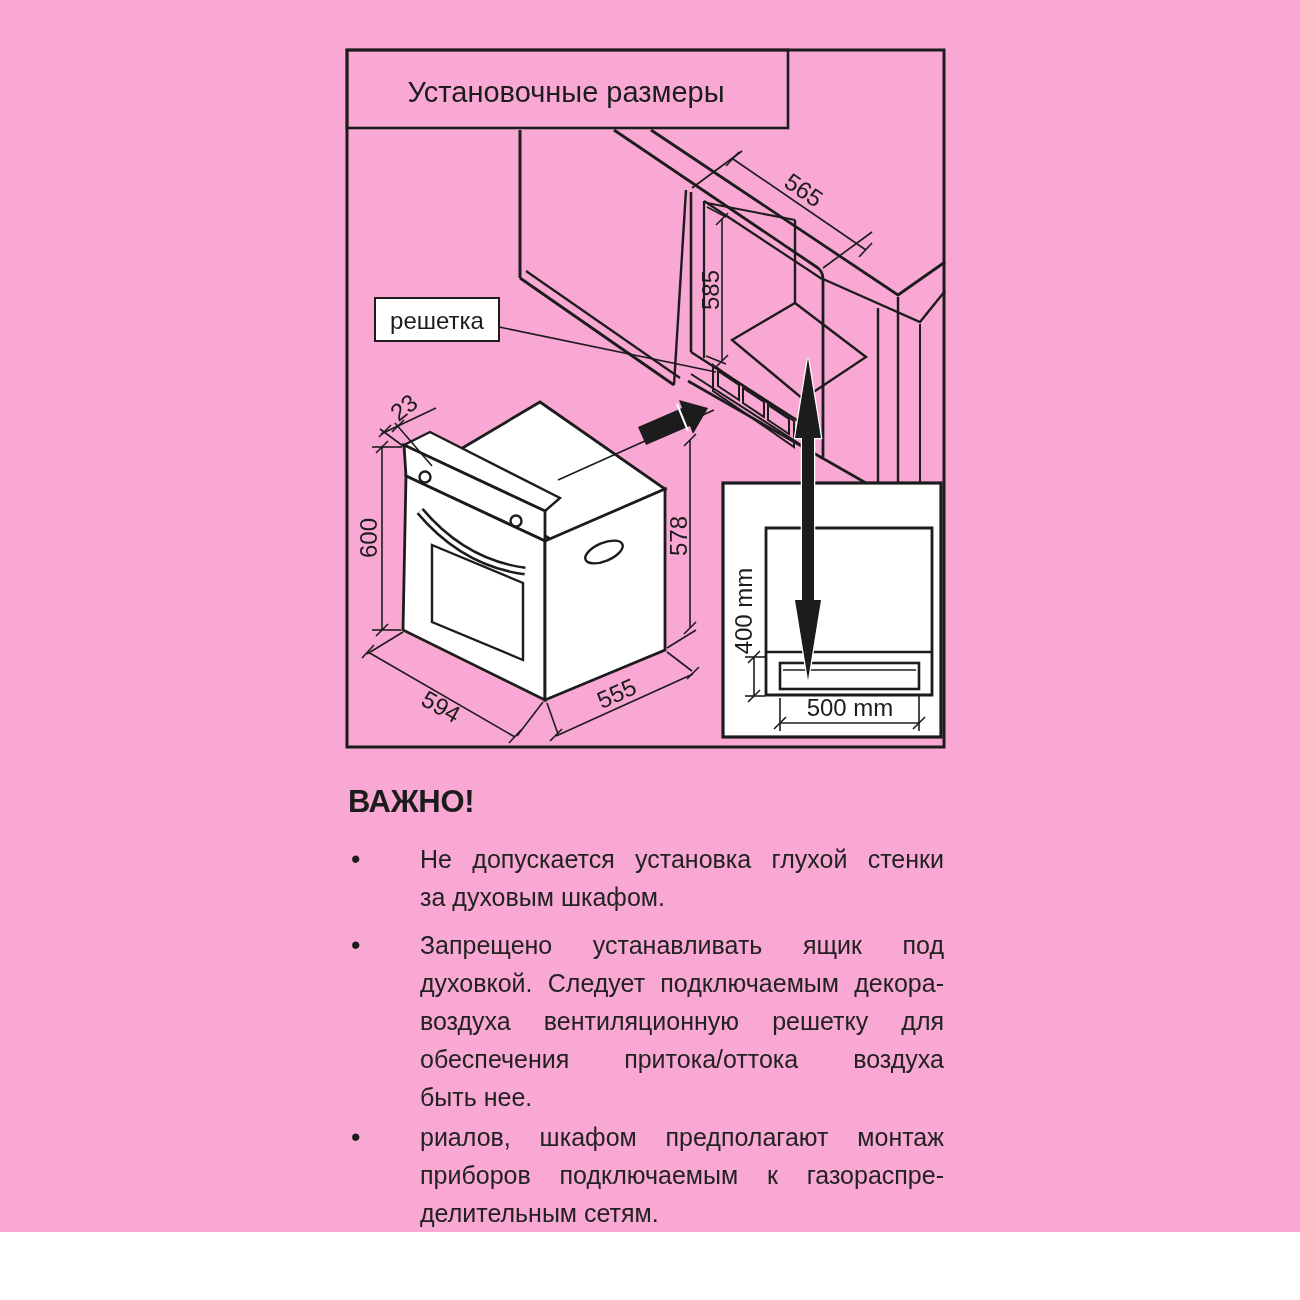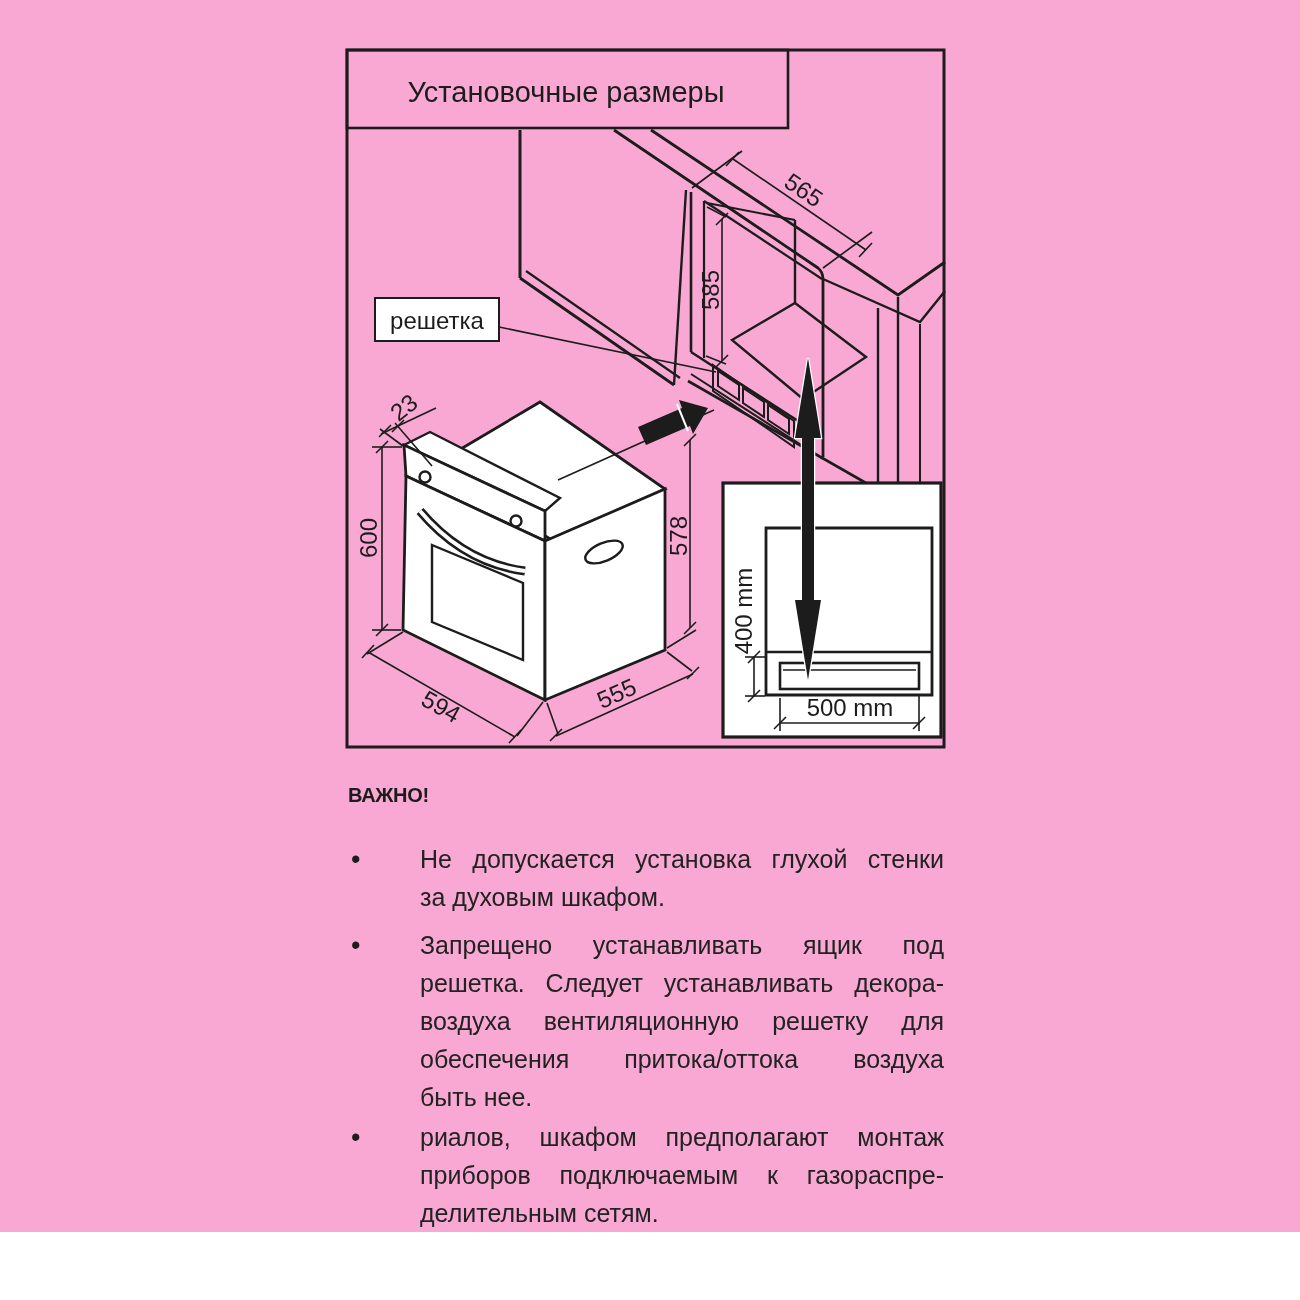--- a/index.html
+++ b/index.html
@@ -1,21 +1,21 @@
 <!DOCTYPE html>
 <html><head>
 <meta charset="utf-8">
 <style>
   html,body{margin:0;padding:0;background:#ffffff;}
   #page{position:relative;width:1300px;height:1232px;background:#f9a8d4;overflow:hidden;
         font-family:"Liberation Sans",sans-serif;color:#1c1c1c;}
   #diagram-svg{position:absolute;left:0;top:0;}
   svg text{fill:#1c1c1c;font-family:"Liberation Sans",sans-serif;}
   .dimtxt{font-size:24px;}
-  .imp-head{position:absolute;left:348px;top:784px;font-size:20px;font-weight:bold;letter-spacing:-0.3px;}
+  .imp-head{position:absolute;left:348px;top:784px;font-size:31px;font-weight:bold;letter-spacing:-0.3px;}
   .bullet{position:absolute;left:348px;width:594px;display:flex;align-items:flex-start;}
   .b1{top:840px;} .b2{top:926px;} .b3{top:1118px;}
   .marker{width:69px;flex:0 0 69px;font-size:27px;line-height:38px;padding-left:3px;}
   .btext{width:524px;flex:0 0 524px;font-size:25px;line-height:38px;color:#222;}
   .jline{display:block;text-align:justify;text-align-last:justify;white-space:normal;}
   .jline.last{text-align:right;text-align-last:left;}
 </style>
 </head>
 <body>
 
@@ -184,21 +184,21 @@
     <div class="btext">
       <span class="jline">Не допускается установка глухой стенки</span>
       <span class="jline last">за духовым шкафом.</span>
     </div>
   </div>
 
   <div class="bullet b2">
     <div class="marker">•</div>
     <div class="btext">
       <span class="jline">Запрещено устанавливать ящик под</span>
-      <span class="jline">решетка. Следует устанавливать декора-</span>
+      <span class="jline">духовкой. Следует подключаемым декора-</span>
       <span class="jline">воздуха вентиляционную решетку для</span>
       <span class="jline">обеспечения притока/оттока воздуха</span>
       <span class="jline last">быть нее.</span>
     </div>
   </div>
 
   <div class="bullet b3">
     <div class="marker">•</div>
     <div class="btext">
       <span class="jline">риалов, шкафом предполагают монтаж</span>

